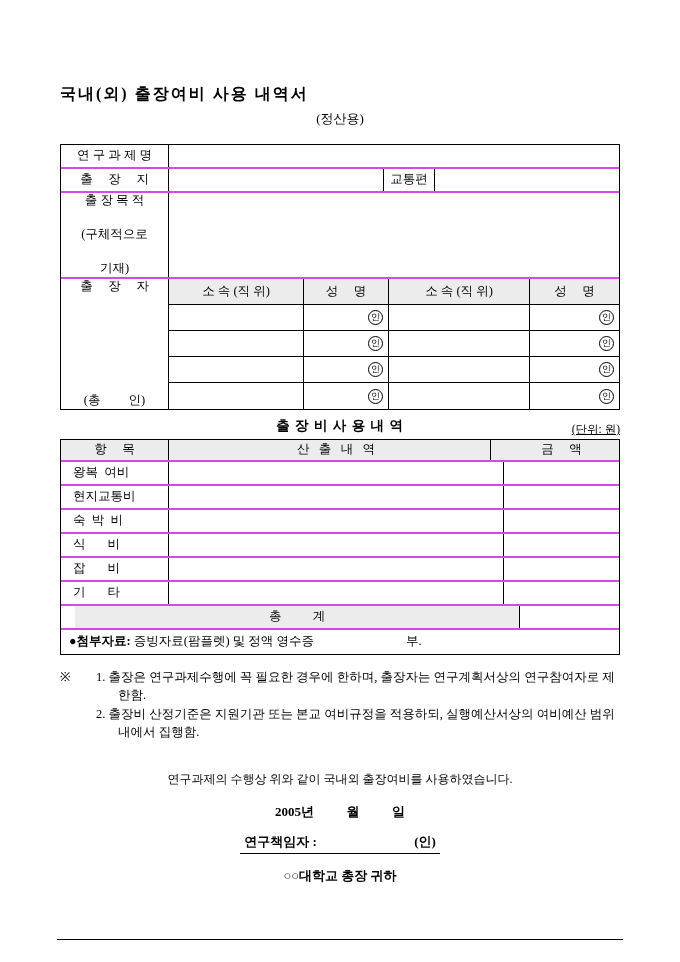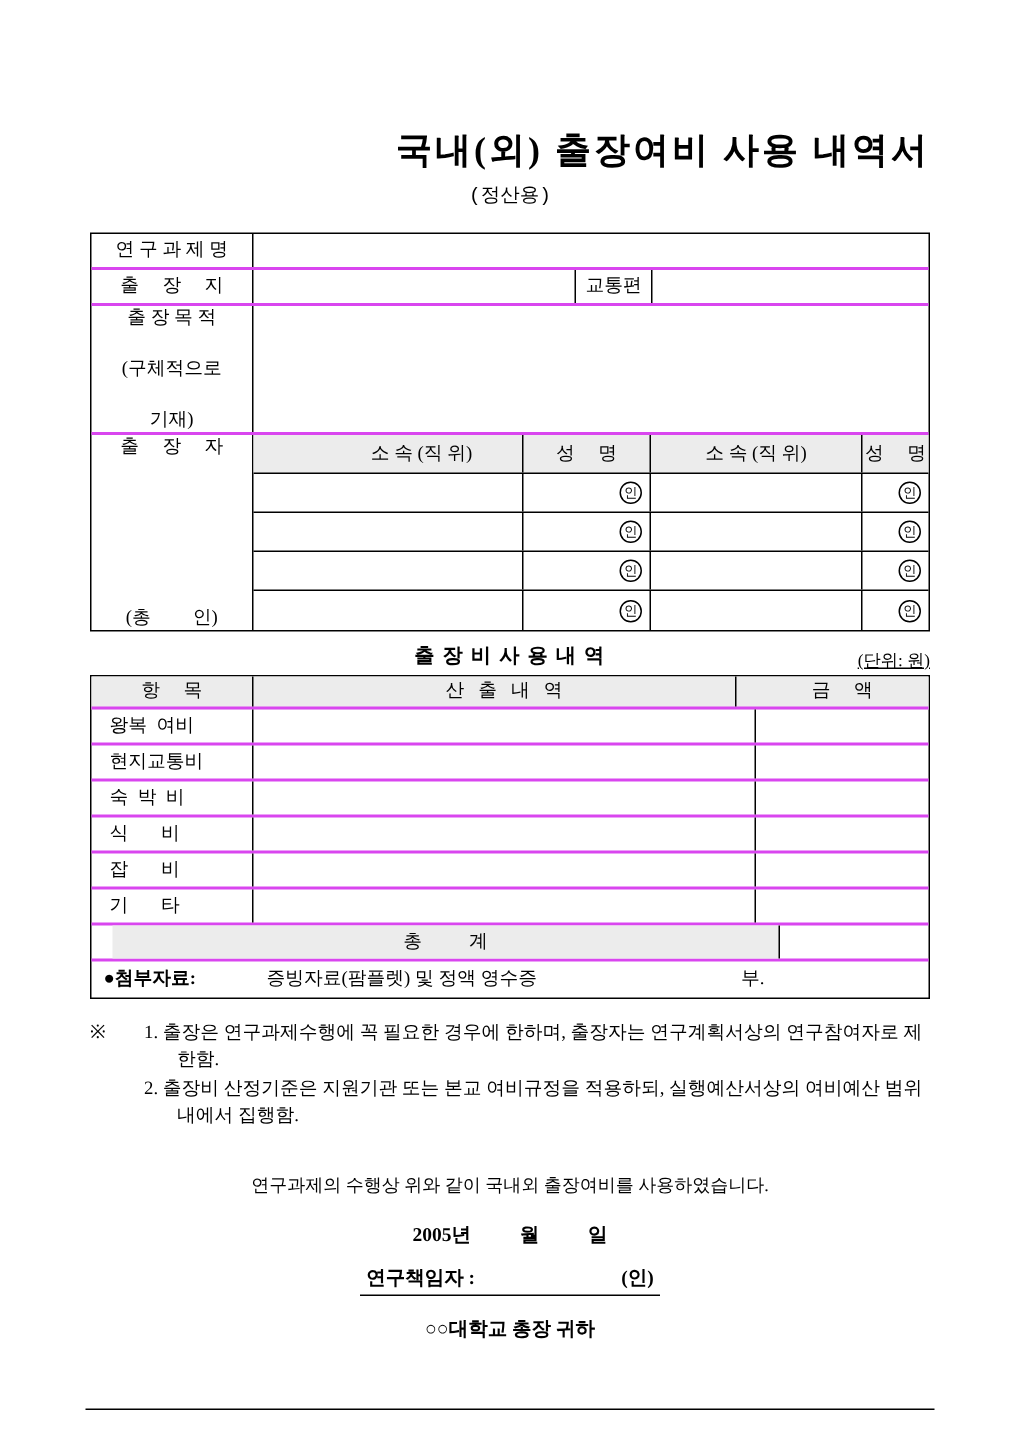--- a/index.html
+++ b/index.html
@@ -5,22 +5,22 @@
   * { margin:0; padding:0; box-sizing:border-box; }
   html,body { background:#ffffff; }
   .page {
     position:relative; width:680px; height:962px; margin:0 auto;
     background:#fff; color:#000;
     font-family:"Liberation Serif","DejaVu Serif",serif;
   }
   .content { position:absolute; left:60px; top:0; width:560px; }
   .pre { white-space:pre; }
 
-  .title { padding-top:84px; text-align:right; font-size:24px; font-weight:bold; letter-spacing:2px; }
-  .subtitle { text-align:center; font-size:13px; margin-top:5px;font-family:Liberation Mono, monospace; }
+  .title { padding-top:84px; text-align:left; font-size:16px; font-weight:bold; letter-spacing:2px; }
+  .subtitle { text-align:center; font-size:13px; margin-top:5px; }
 
   .tbl { border:1.5px solid #000; margin-top:16px; background:#fff; }
   .trow { display:flex; align-items:stretch; border-bottom:2px solid #d946ef; }
   .tbl > .trow:last-child { border-bottom:0; }
   .cell {
     border-right:1px solid #000; display:flex; align-items:center; justify-content:center;
     font-size:12.5px; line-height:1.25; overflow:hidden;
   }
   .trow > .cell:last-child, .srow > .cell:last-child { border-right:0; }
   .trow > .subtbl:last-child { border-right:0; }
@@ -35,39 +35,39 @@
   .w445 { width:445px; flex:none;margin-left:14px; }
   .flex1 { flex:1 1 auto; }
 
   .h24 { height:24px; } .h22 { height:22px;gap:13px; } .h86 { height:86px; }
 
   .col { flex-direction:column; justify-content:space-between; }
   .col span { display:block; }
   .gap-top { margin-top:4px; }
 
   .subtbl { display:flex; flex-direction:column; flex:1 1 auto; }
-  .srow { display:flex; height:26px; border-bottom:1px solid #000;padding-left:45px; }
+  .srow { display:flex; height:26px; border-bottom:1px solid #000; }
   .subtbl .srow:last-child { border-bottom:0; }
 
   .headbg { background:#ececec; }
 
   .sealcell { justify-content:flex-end; padding-right:5px; }
   .seal {
     width:15px; height:15px; border:1px solid #000; border-radius:50%;
     display:flex; align-items:center; justify-content:center;
     font-size:9px; line-height:1;
   }
 
   .section-head { position:relative; height:26px; margin-top:3px; display:flex; align-items:center; justify-content:center; }
   .sh-title { font-weight:bold; font-size:13.5px; letter-spacing:1px; }
   .sh-unit { position:absolute; right:0; bottom:2px; font-size:11.5px;text-decoration:underline; }
 
   .expense-tbl { margin-top:0; }
   .item { justify-content:flex-start; padding-left:12px; }
-  .attach { justify-content:flex-start; padding-left:8px;gap:44px; }
+  .attach { justify-content:flex-start; padding-left:8px; }
   .attach .lbl { font-weight:bold; }
   .attach .txt { margin-left:3px; }
   .attach .sfx { margin-left:92px; }
 
   .notes { display:flex; margin-top:13px; font-size:12.5px; line-height:1.45; }
   .notes .marker { width:20px; flex:none; }
   .note-items { flex:1; }
   .note-items p { padding-left:22px; text-indent:-22px; margin:0 0 1px 16px; }
 
   .closing { text-align:center; margin-top:28px; }

